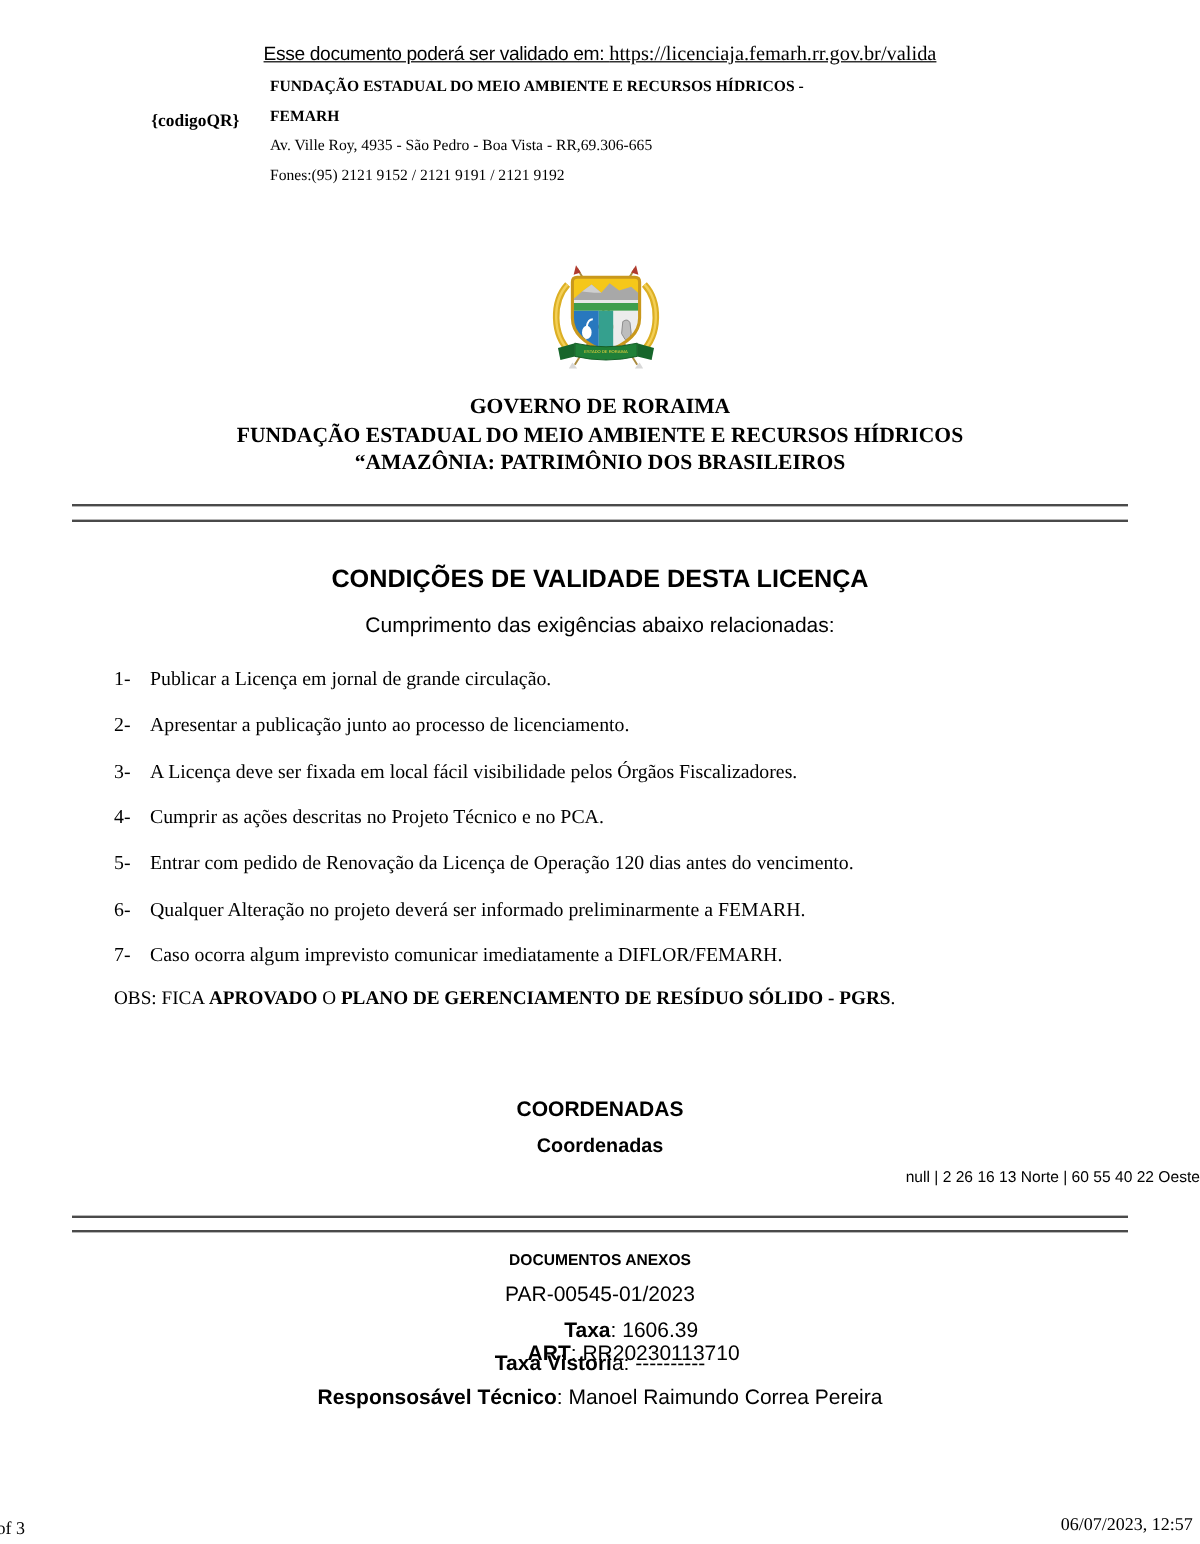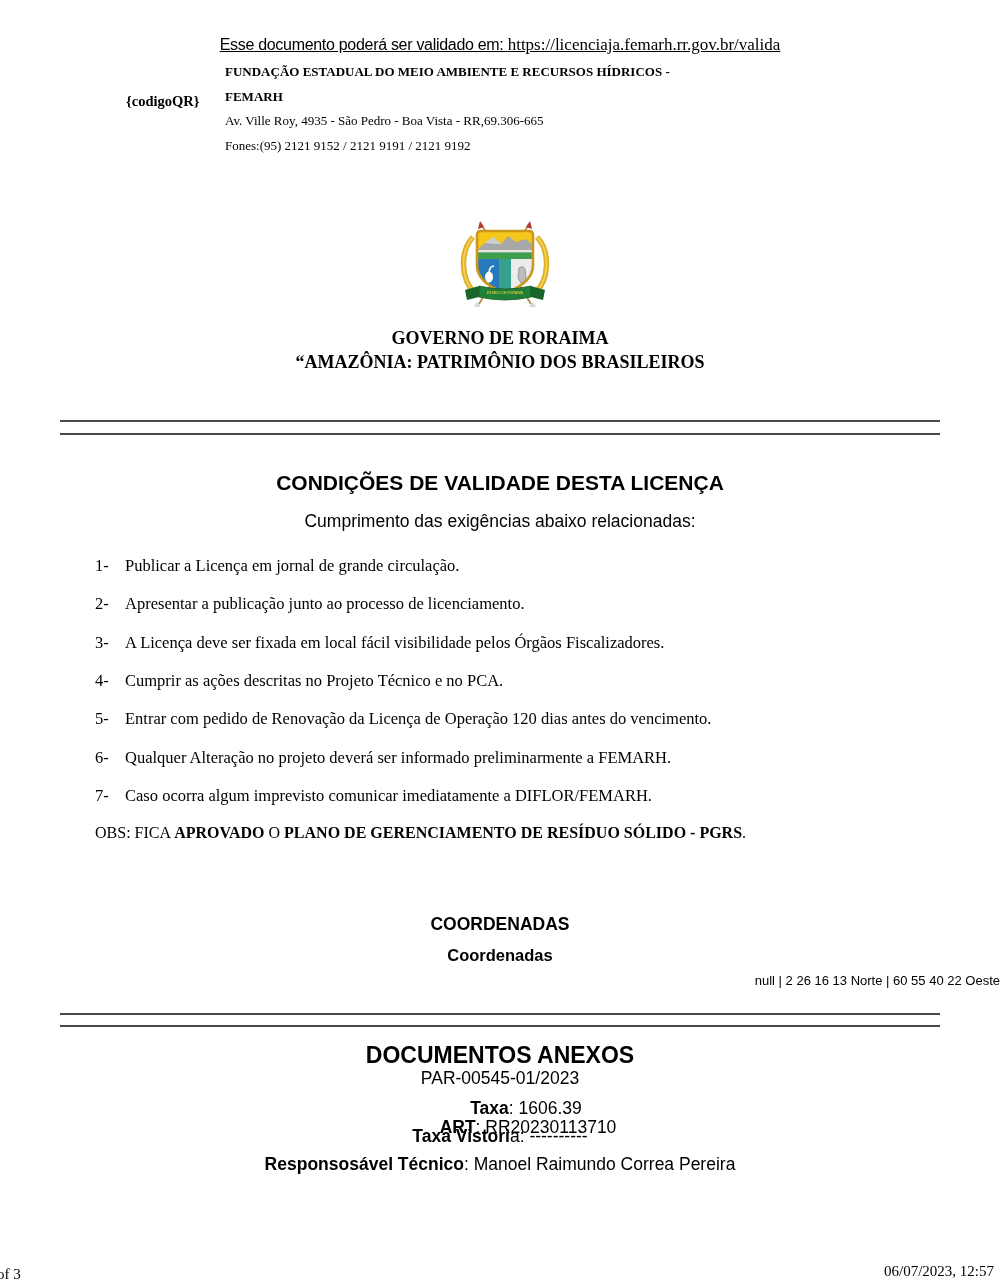--- a/index.html
+++ b/index.html
@@ -33,21 +33,21 @@
   .li{left:95px;width:870px;font-size:16.5px;white-space:nowrap;}
   .li .num{display:inline-block;width:30px;}
   .obs{left:95px;top:824px;font-size:16px;white-space:nowrap;text-align:right;}
 
   
   .coord-title{top:914px;font-size:17.5px;font-weight:bold;}
   .coord-sub{top:946px;font-size:16.5px;font-weight:bold;}
   .coord-val{top:973px;font-size:13px;text-align:right;}
 
   
-  .docs-title{top:1042px;font-size:23px;font-weight:bold;text-align:center;}
+  .docs-title{top:1042px;font-size:13px;font-weight:bold;text-align:center;}
   .docrow{font-size:17.5px;}
 
   
   .foot-left{left:-3px;top:1266px;font-size:15px;white-space:nowrap;}
   .foot-right{left:884px;top:1263px;font-size:15px;white-space:nowrap;}
 </style>
 </head>
 <body>
 
 <div class="abs center valline">
@@ -106,20 +106,21 @@
 
     <path d="M15,71 L29,67 L29,78 L17,81 Z" fill="#17662b"></path>
     <path d="M95,71 L81,67 L81,78 L93,81 Z" fill="#17662b"></path>
     <path d="M29,67 Q55,73 81,67 L81,78 Q55,84 29,78 Z" fill="#208038" stroke="#145c26" stroke-width="0.8"></path>
     <text x="55" y="75" font-size="3.4" fill="#ffd83d" text-anchor="middle" font-family="Liberation Sans, sans-serif">ESTADO DE RORAIMA</text>
   </svg>
 </div>
 
 <div class="abs center masthead serif">
   <div>GOVERNO DE RORAIMA</div>
+  <div>FUNDAÇÃO ESTADUAL DO MEIO AMBIENTE E RECURSOS HÍDRICOS</div>
   <div>“AMAZÔNIA: PATRIMÔNIO DOS BRASILEIROS</div>
 </div>
 
 <div class="abs rule" style="top:420px;"></div>
 <div class="abs rule" style="top:433px;"></div>
 
 <div class="abs center cond-title sans">CONDIÇÕES DE VALIDADE DESTA LICENÇA</div>
 <div class="abs center cond-sub sans">Cumprimento das exigências abaixo relacionadas:</div>
 
 <div>

